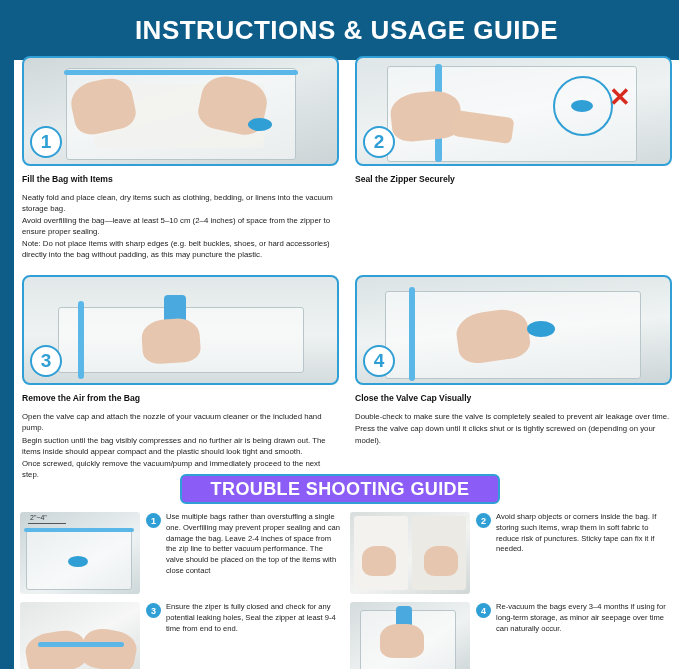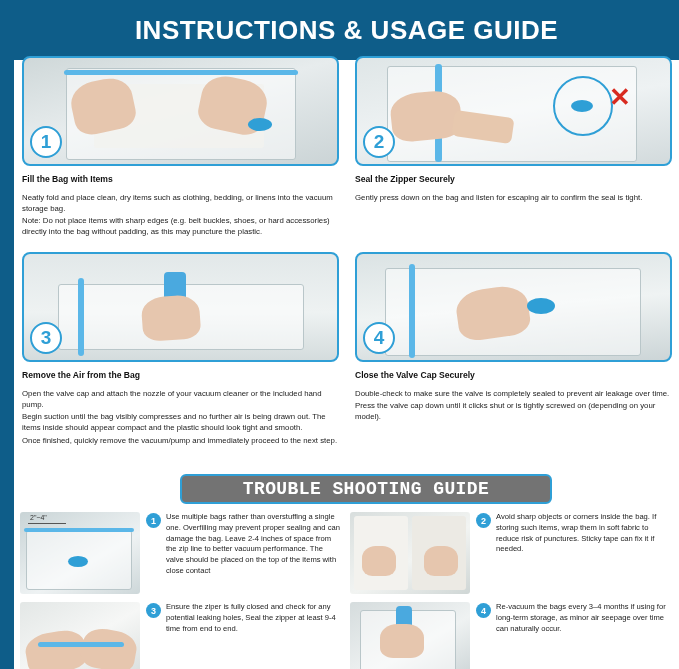--- a/index.html
+++ b/index.html
@@ -123,29 +123,28 @@
     font-size: 7.8px;
     line-height: 1.42;
     color: #222;
   }
   .step-body p { margin: 0 0 1px 0; }
   
   .ts-header {
     position: absolute;
     left: 180px;
     top: 474px;
-    width: 372px;
+    width: 320px;
     height: 30px;
-    background: #737373;
+    background: #8b5cf6;
     border-radius: 6px;
     border: 2px solid #2f9fd6;
     display: flex;
     align-items: center;
     justify-content: center;
-    font-family: Liberation Mono, monospace;
   }
   .ts-header span {
     color: #ffffff;
     font-size: 18px;
     font-weight: bold;
     letter-spacing: 0.4px;
   }
   
   .ts {
     position: absolute;
@@ -234,69 +233,69 @@
         <div class="zip" style="left:40px;top:12px;width:234px;height:5px;"></div>
         <div class="fabric" style="left:70px;top:26px;width:170px;height:64px;opacity:.85;"></div>
         <div class="hand" style="left:48px;top:22px;width:62px;height:52px;transform:rotate(-12deg);"></div>
         <div class="hand" style="left:176px;top:20px;width:66px;height:54px;transform:rotate(12deg);"></div>
         <div class="valve" style="left:224px;top:60px;width:24px;height:13px;"></div>
         <div class="badge">1</div>
       </div>
       <div class="step-title">Fill the Bag with Items</div>
       <div class="step-body">
         <p>Neatly fold and place clean, dry items such as clothing, bedding, or linens into the vacuum storage bag.</p>
+        <p>Avoid overfilling the bag—leave at least 5–10 cm (2–4 inches) of space from the zipper to ensure proper sealing.</p>
         <p>Note: Do not place items with sharp edges (e.g. belt buckles, shoes, or hard accessories) directly into the bag without padding, as this may puncture the plastic.</p>
       </div>
     </div>
 
     <div class="step">
       <div class="photo p2">
         <div class="grey-bag" style="left:30px;top:8px;width:250px;height:96px;"></div>
         <div class="zip" style="left:78px;top:6px;width:7px;height:98px;"></div>
         <div class="hand" style="left:34px;top:34px;width:70px;height:48px;transform:rotate(-6deg);"></div>
         <div class="arm" style="left:96px;top:56px;width:60px;height:26px;transform:rotate(8deg);"></div>
         <div class="circle-ring" style="left:196px;top:18px;width:60px;height:60px;"></div>
         <div class="valve" style="left:214px;top:42px;width:22px;height:12px;"></div>
         <div class="redx" style="left:252px;top:26px;">✕</div>
         <div class="badge">2</div>
       </div>
       <div class="step-title">Seal the Zipper Securely</div>
       <div class="step-body">
-        <p>Gently press down on the bag and listen for escaping air to confirm the seal is tight.</p>
       </div>
     </div>
   </div>
 
   <div class="step-row" style="margin-top:14px;">
 
     <div class="step">
       <div class="photo p3">
         <div class="grey-bag" style="left:34px;top:30px;width:246px;height:66px;"></div>
         <div class="zip" style="left:54px;top:24px;width:6px;height:78px;"></div>
         <div class="nozzle" style="left:140px;top:18px;width:22px;height:62px;"></div>
         <div class="hand" style="left:118px;top:42px;width:58px;height:44px;transform:rotate(-4deg);"></div>
         <div class="badge">3</div>
       </div>
       <div class="step-title">Remove the Air from the Bag</div>
       <div class="step-body">
         <p>Open the valve cap and attach the nozzle of your vacuum cleaner or the included hand pump.</p>
         <p>Begin suction until the bag visibly compresses and no further air is being drawn out. The items inside should appear compact and the plastic should look tight and smooth.</p>
-        <p>Once finished, quickly remove the vacuum/pump and immediately proceed to the next step.</p>
+        <p>Once screwed, quickly remove the vacuum/pump and immediately proceed to the next step.</p>
       </div>
     </div>
 
     <div class="step">
       <div class="photo p4">
         <div class="grey-bag" style="left:28px;top:14px;width:256px;height:88px;"></div>
         <div class="zip" style="left:52px;top:10px;width:6px;height:94px;"></div>
         <div class="hand" style="left:100px;top:34px;width:72px;height:50px;transform:rotate(-8deg);"></div>
         <div class="valve" style="left:170px;top:44px;width:28px;height:16px;"></div>
         <div class="badge">4</div>
       </div>
-      <div class="step-title">Close the Valve Cap Securely</div>
+      <div class="step-title">Close the Valve Cap Visually</div>
       <div class="step-body">
         <p>Double-check to make sure the valve is completely sealed to prevent air leakage over time.</p>
         <p>Press the valve cap down until it clicks shut or is tightly screwed on (depending on your model).</p>
       </div>
     </div>
   </div>
 </div>
 
 <div class="ts-header">
   <span>TROUBLE SHOOTING GUIDE</span>

